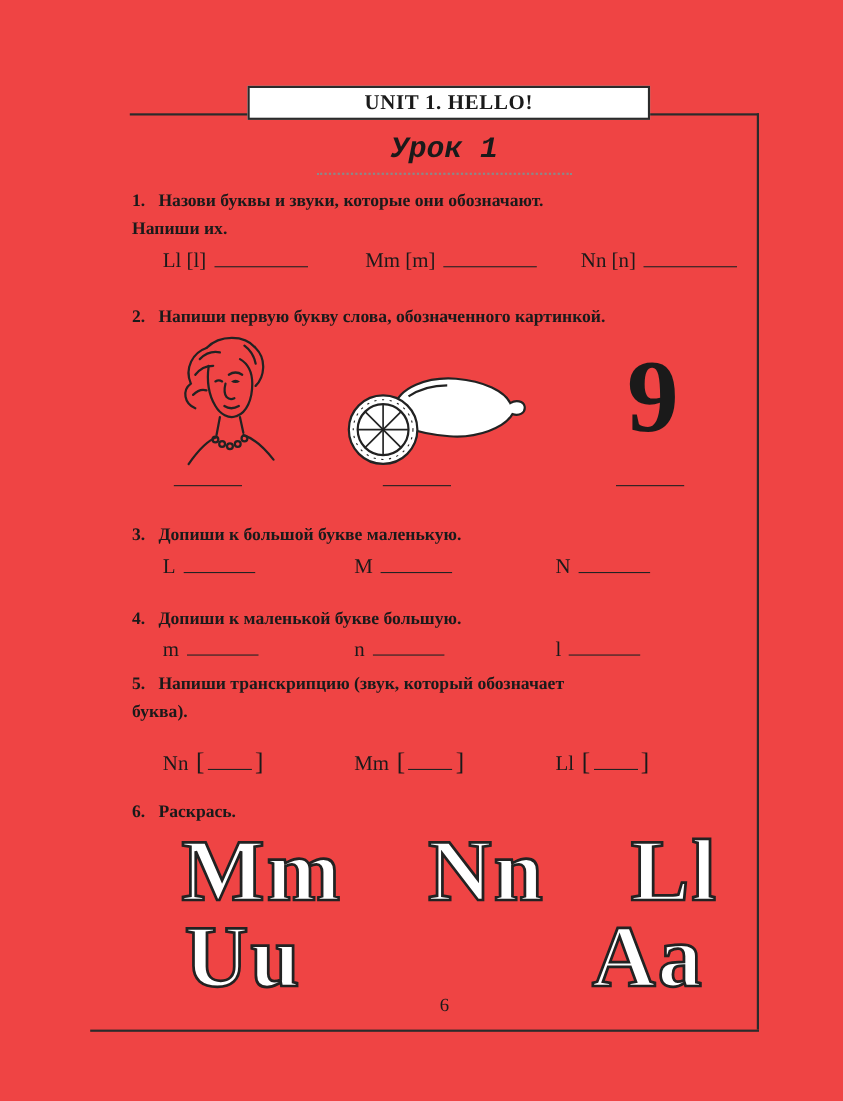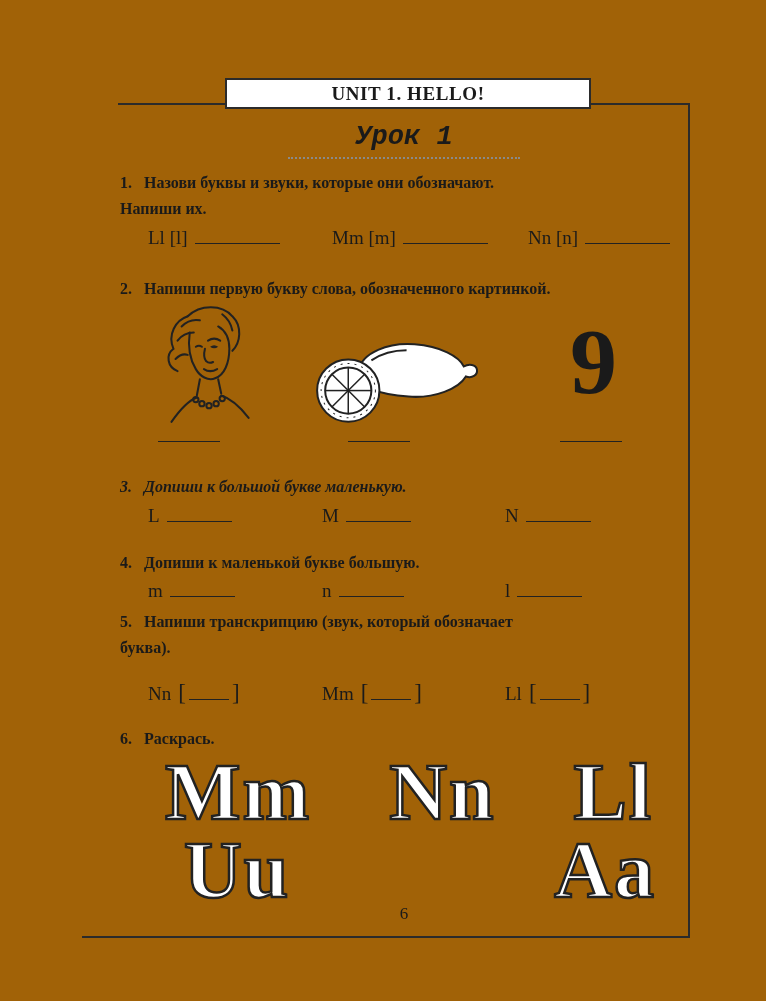--- a/index.html
+++ b/index.html
@@ -1,17 +1,17 @@
 <!DOCTYPE html>
 <html><head>
 <meta charset="utf-8">
 <style>
   html,body{margin:0;padding:0;background:#e9e9e9;}
   .page{
-    position:relative;width:766px;height:1001px;background:#a16207;
+    position:relative;width:766px;height:1001px;background:#ef4444;
     font-family:"Liberation Serif",serif;color:#1a1a1a;overflow:hidden;margin:0 auto;
   }
   
   .frame-top{position:absolute;left:118px;right:76px;top:103px;height:0;border-top:2px solid #2b2b2b;}
   .frame-right{position:absolute;right:76px;top:103px;height:833px;width:0;border-right:2px solid #2b2b2b;}
   .frame-bottom{position:absolute;left:82px;right:76px;top:936px;height:0;border-top:2px solid #2b2b2b;}
 
   .unit-box{
     position:absolute;left:225px;top:78px;width:362px;height:27px;border:2px solid #2b2b2b;background:#fff;
     display:flex;align-items:center;justify-content:center;
@@ -131,21 +131,21 @@
       </g>
     </g>
   </svg>
 
   <div class="big-digit">9</div>
 
   <span class="blank2" style="left:158px;"></span>
   <span class="blank2" style="left:348px;"></span>
   <span class="blank2" style="left:560px;"></span>
 
-  <div class="ex-head nowrap" style="top:474px;font-style:italic;">
+  <div class="ex-head nowrap" style="top:474px;">
     <span class="ex-num">3.</span><span>Допиши к большой букве маленькую.</span>
   </div>
   <div class="row" style="top:504px;">
     <div class="item w174">
       <span>L</span>
       <span class="blank b65"></span>
     </div>
     <div class="item w183">
       <span>M</span>
       <span class="blank b65"></span>
@@ -200,20 +200,20 @@
   </div>
 
   <div class="ex-head nowrap" style="top:726px;">
     <span class="ex-num">6.</span><span>Раскрась.</span>
   </div>
   <div class="color-row" style="left:165px;top:752px;width:488px;">
     <span class="outline-letter">Mm</span>
     <span class="outline-letter">Nn</span>
     <span class="outline-letter">Ll</span>
   </div>
-  <div class="color-row" style="left:184px;top:830px;width:472px;">
+  <div class="color-row" style="left:168px;top:830px;width:472px;">
     <span class="outline-letter">Uu</span>
     <span class="outline-letter">Aa</span>
   </div>
 
   <div class="page-num">6</div>
 
 </div>
 
 </body></html>

